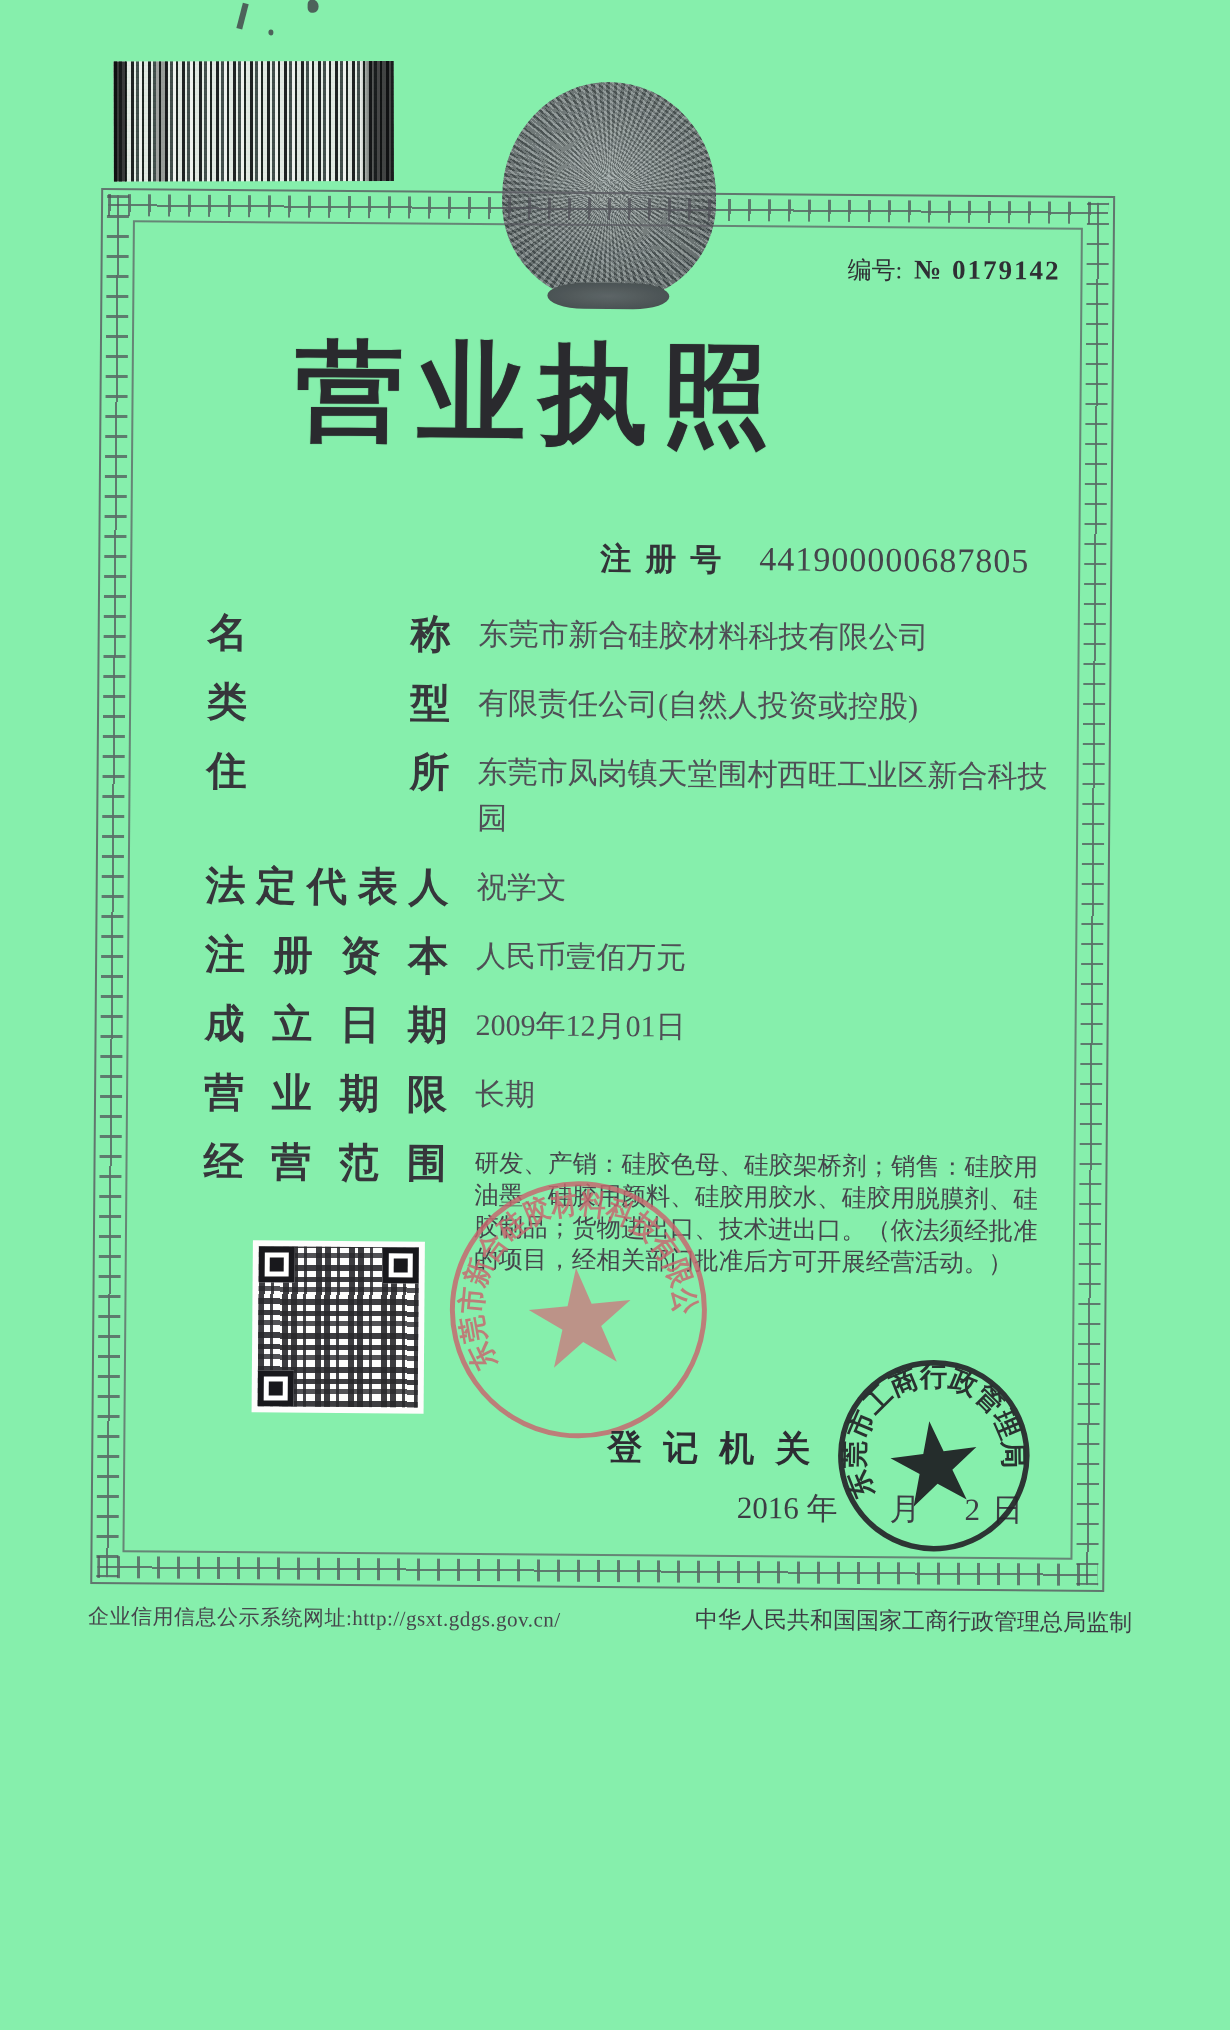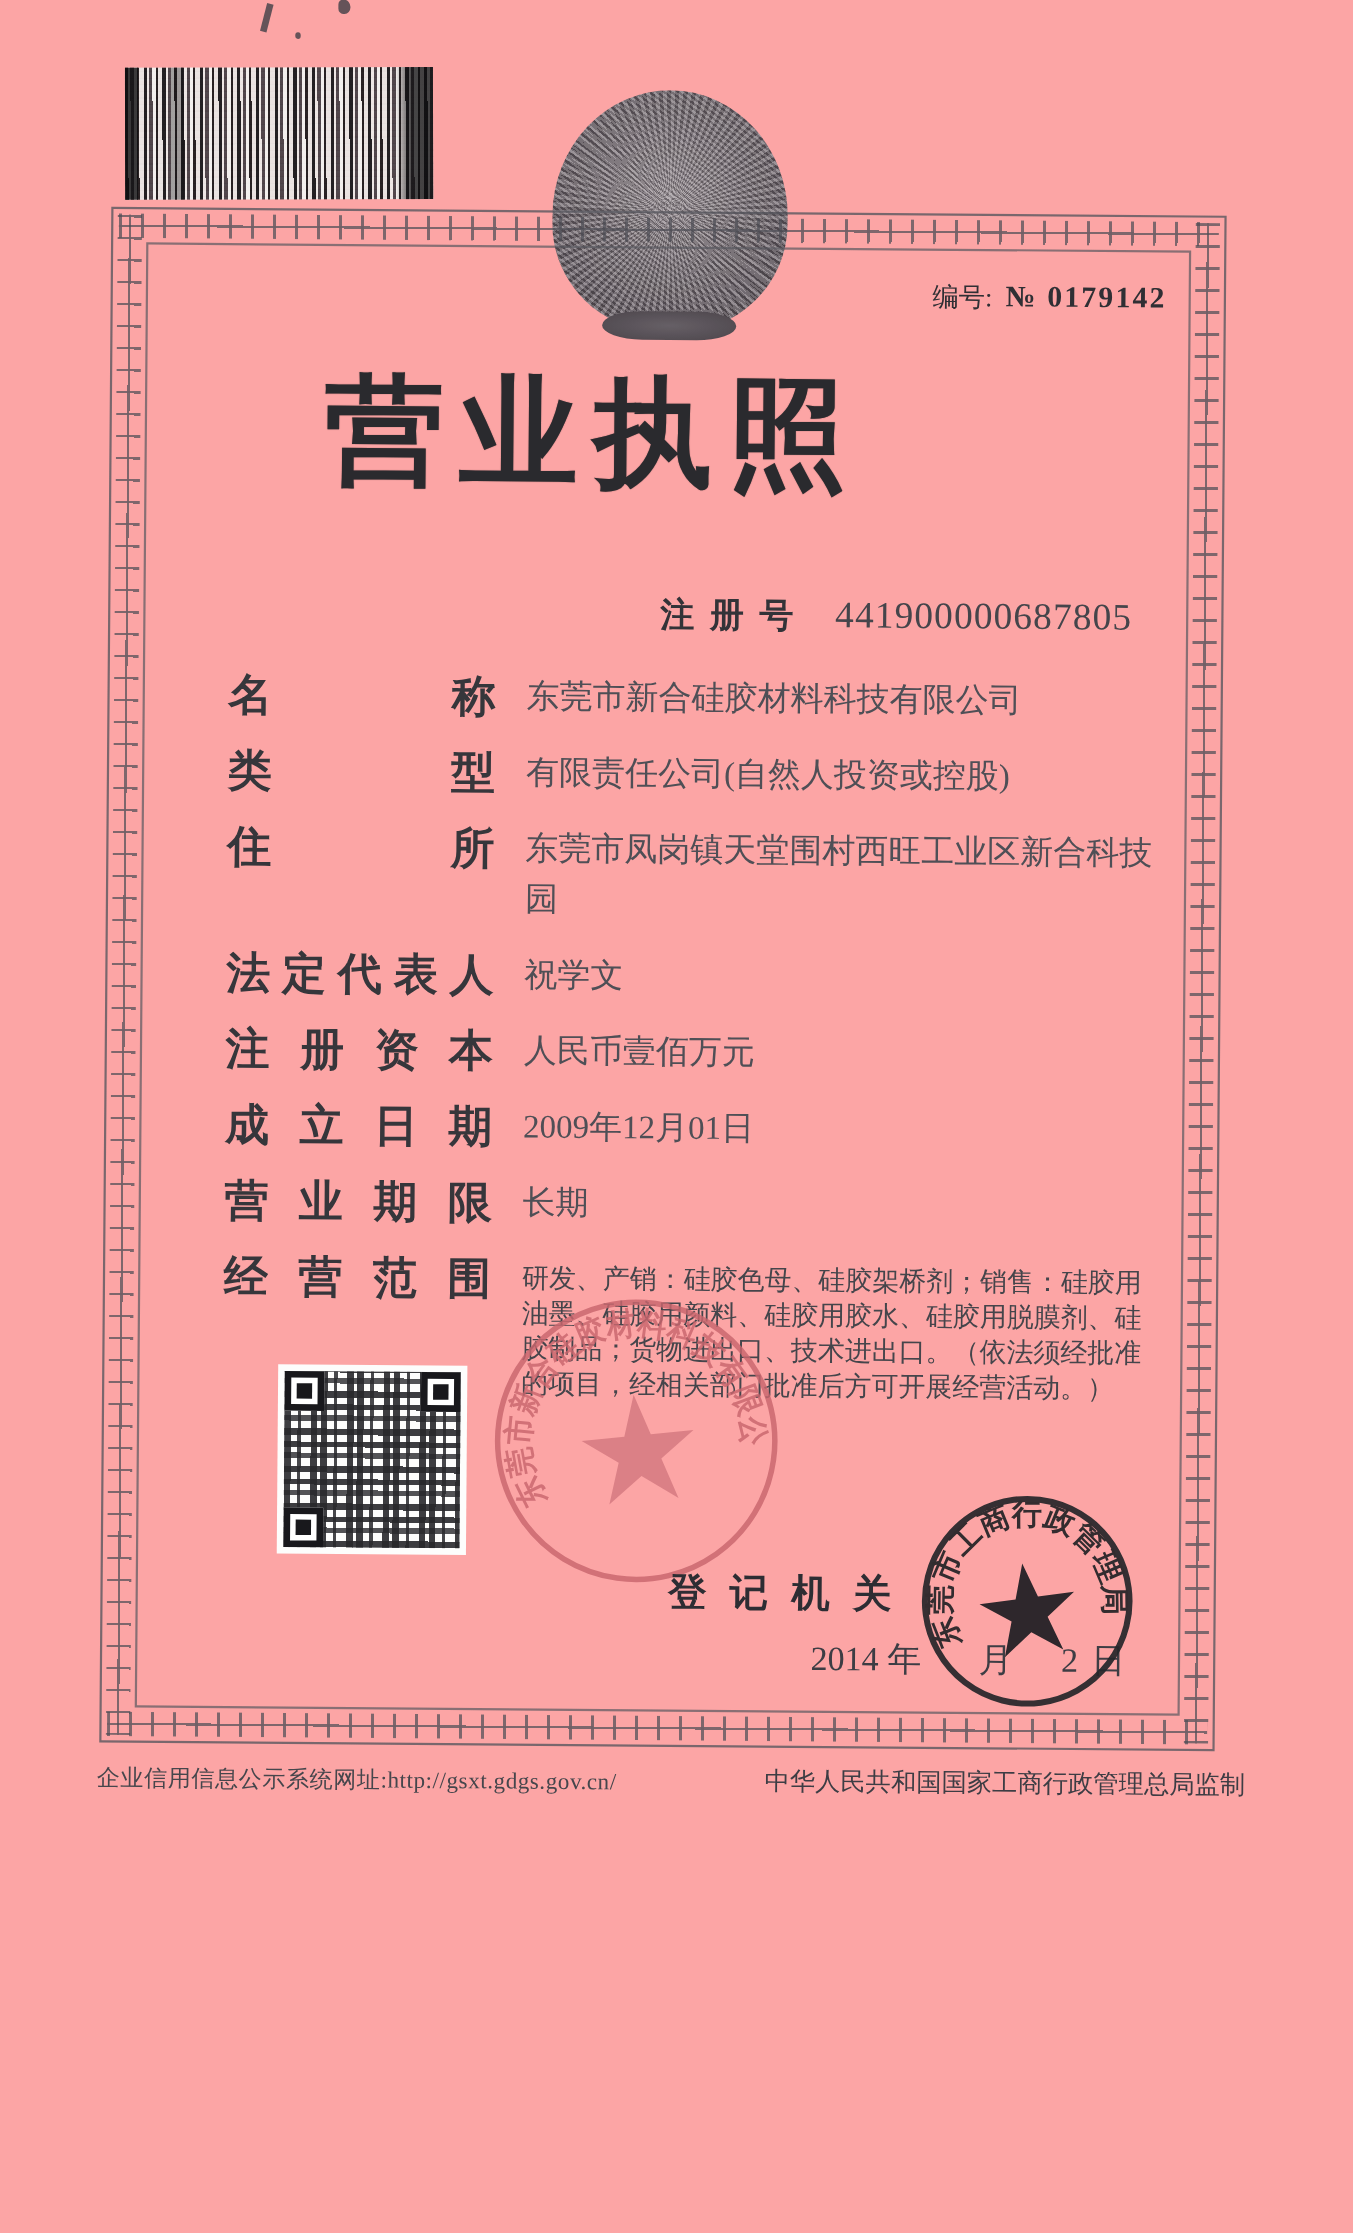--- a/index.html
+++ b/index.html
@@ -1,16 +1,16 @@
 <!DOCTYPE html>
 <html><head>
 <meta charset="utf-8">
 <style>
   html,body{margin:0;padding:0;background:#e8e8e6;}
-  .page{position:relative;width:1230px;height:2030px;background:#fca5a5;overflow:hidden;
+  .page{position:relative;width:1230px;height:2030px;background:#86efac;overflow:hidden;
         font-family:"Liberation Serif",serif;color:#3c3c40;}
   .tilt{position:absolute;inset:0;transform:rotate(.45deg);transform-origin:600px 850px;}
 
   
   .speck{position:absolute;background:#3f3f46;opacity:.8;}
   .speck.s1{left:233px;top:6px;width:6px;height:26px;transform:rotate(14deg);}
   .speck.s2{left:301px;top:2px;width:11px;height:13px;border-radius:40% 60% 55% 45%;}
   .speck.s3{left:262px;top:32px;width:5px;height:6px;border-radius:50%;}
 
   
@@ -175,21 +175,21 @@
       <path id="csealPath" d="M46.8 171.2 A97 97 0 1 1 229.2 171.2" fill="none"></path>
       <text font-size="29" font-weight="bold" fill="#c9666e" font-family="Liberation Sans, sans-serif">
         <textPath href="#csealPath" textLength="392" lengthAdjust="spacingAndGlyphs">东莞市新合硅胶材料科技有限公司</textPath>
       </text>
       <polygon fill="#cf737b" opacity=".9" transform="translate(138,150) scale(1.12) rotate(8)" points="0,-48 10.8,-14.8 45.6,-14.8 17.4,5.7 28.2,38.8 0,18.3 -28.2,38.8 -17.4,5.7 -45.6,-14.8 -10.8,-14.8"></polygon>
     </svg>
 
     <div class="registrar">登记机关</div>
 
     <div class="dateline">
-      <span>2014 年</span>
+      <span>2016 年</span>
       <span class="m">月</span>
       <span class="d">2</span>
       <span class="du">日</span>
     </div>
 
     <svg class="registrar-seal" viewBox="0 0 206 212">
       <circle cx="103" cy="103" r="93" fill="none" stroke="#26262a" stroke-width="5.5"></circle>
       <path id="rsealPath" d="M39.6 132.6 A70 70 0 1 1 166.4 132.6" fill="none"></path>
       <text font-size="27" font-weight="bold" fill="#222226" font-family="Liberation Sans, sans-serif">
         <textPath href="#rsealPath" textLength="272" lengthAdjust="spacingAndGlyphs">东莞市工商行政管理局</textPath>

